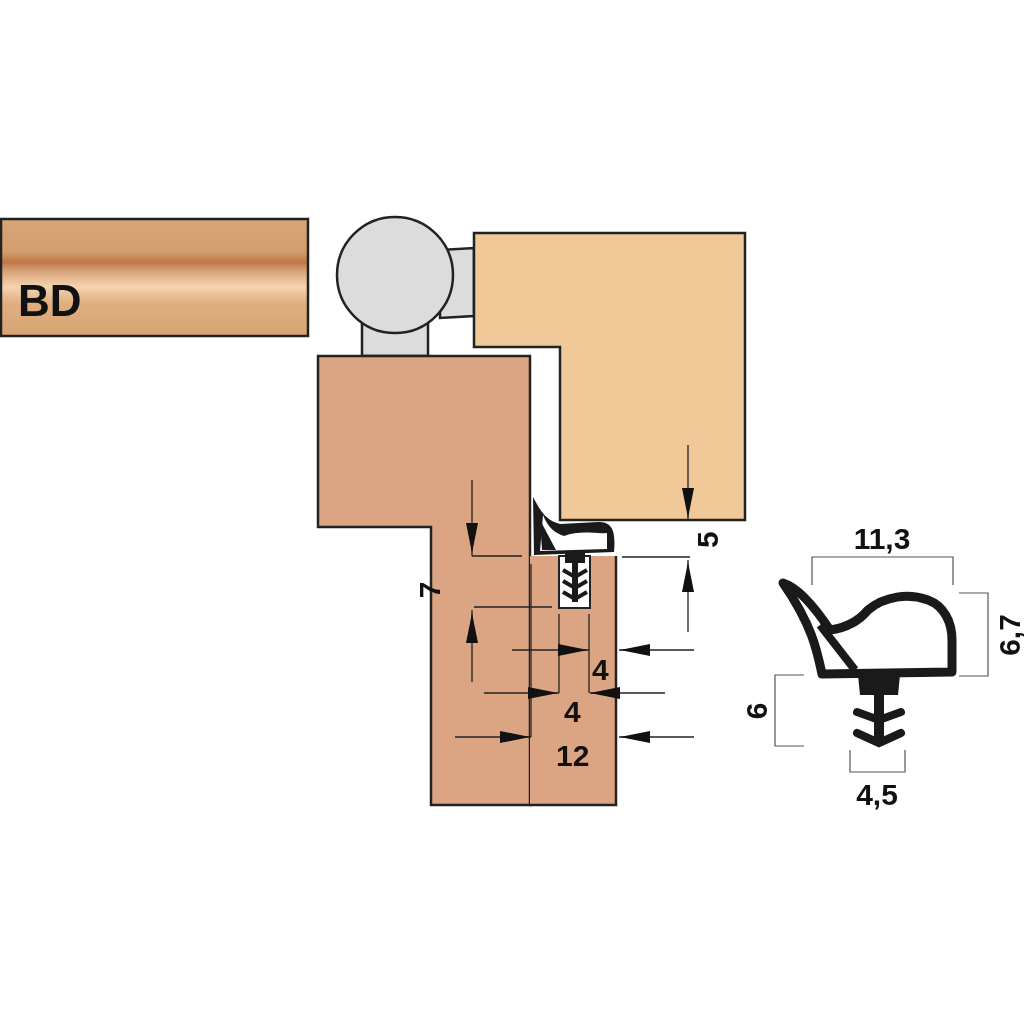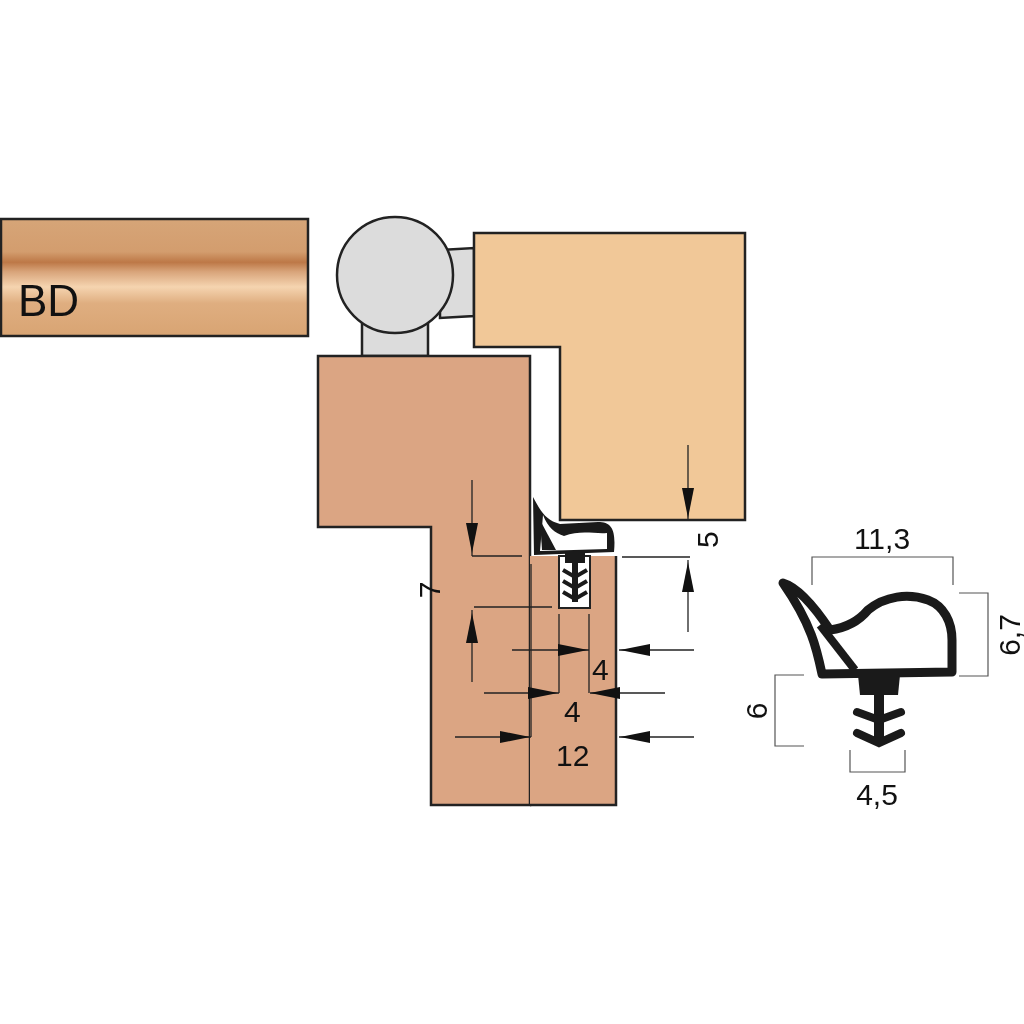--- a/index.html
+++ b/index.html
@@ -1,17 +1,17 @@
 <!DOCTYPE html>
 <html><head>
 <meta charset="utf-8">
 <style>
   html,body{margin:0;padding:0;background:#ffffff;}
   body{width:1024px;height:1024px;overflow:hidden;font-family:"Liberation Sans",sans-serif;}
-  #stage{position:relative;width:1024px;height:948px;}
+  #stage{position:relative;width:1024px;height:948px;font-weight:bold;}
   svg{position:absolute;left:0;top:0;}
   .lbl{font-family:"Liberation Sans",sans-serif;fill:#111;}
   .dim{font-size:30px;}
   .big{font-size:44px;}
 </style>
 </head>
 <body>
 
 <div id="stage">
 <svg width="1024" height="1024" viewBox="0 0 1024 1024">

